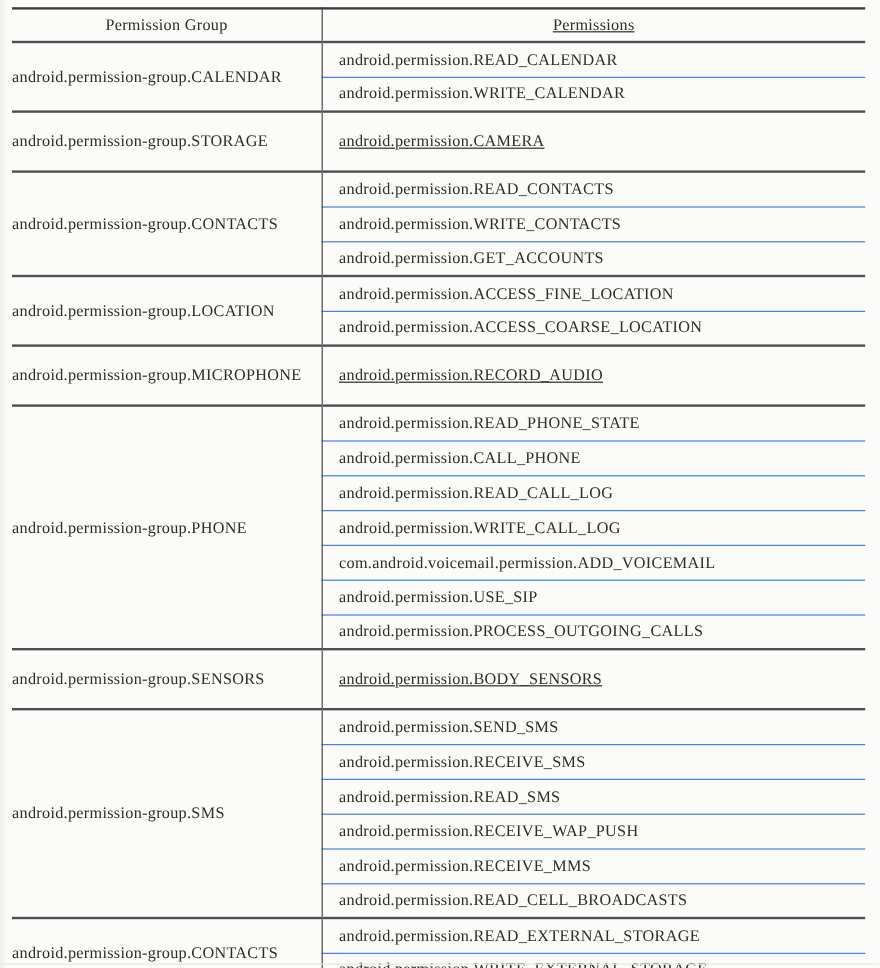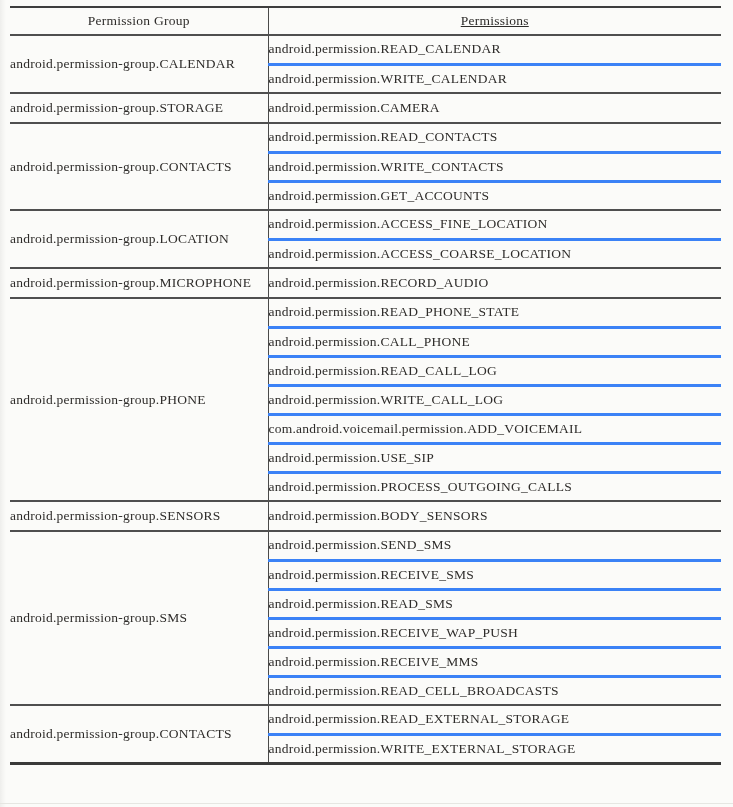--- a/index.html
+++ b/index.html
@@ -54,27 +54,28 @@
   th.col-perms { width: 453px; text-decoration: underline; }
   td.group-cell {
     text-align: left;
     vertical-align: middle;
     border-right: 1px solid #4a4a4a;
   }
   td.perm-cell {
     height: 29px;
     text-align: left;
     vertical-align: middle;
+    padding-left: 14px;
   }
   
   tr.group-start td { border-top: 2px solid #4f4f4f; }
   
-  tr:not(.group-start) td.perm-cell { border-top: 3px solid #3b82f6; }
+  tr:not(.group-start) td.perm-cell { border-top: 1px solid #3b82f6; }
   
-  tr.single td.perm-cell { height: 30px; }
+  tr.single td.perm-cell { height: 50px; text-decoration: underline; }
   
   .scan-shadow {
     position: absolute;
     left: 0;
     top: 803px;
     width: 733px;
     height: 1px;
     background: #e6e6e2;
   }
 </style>

